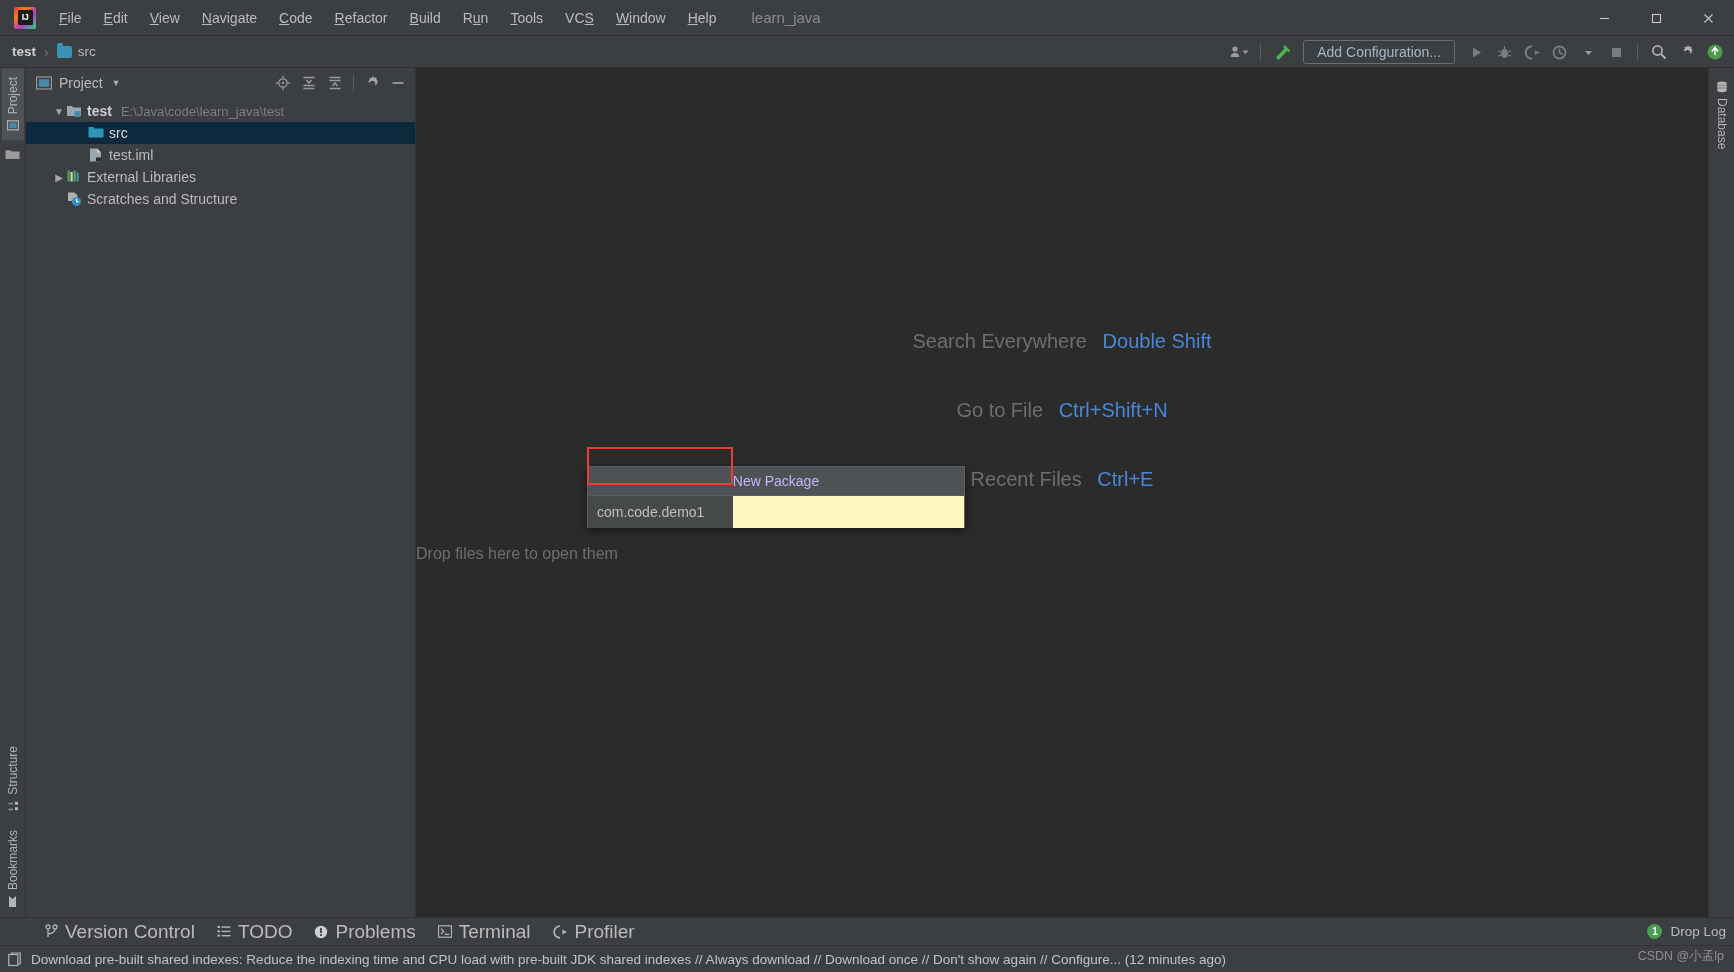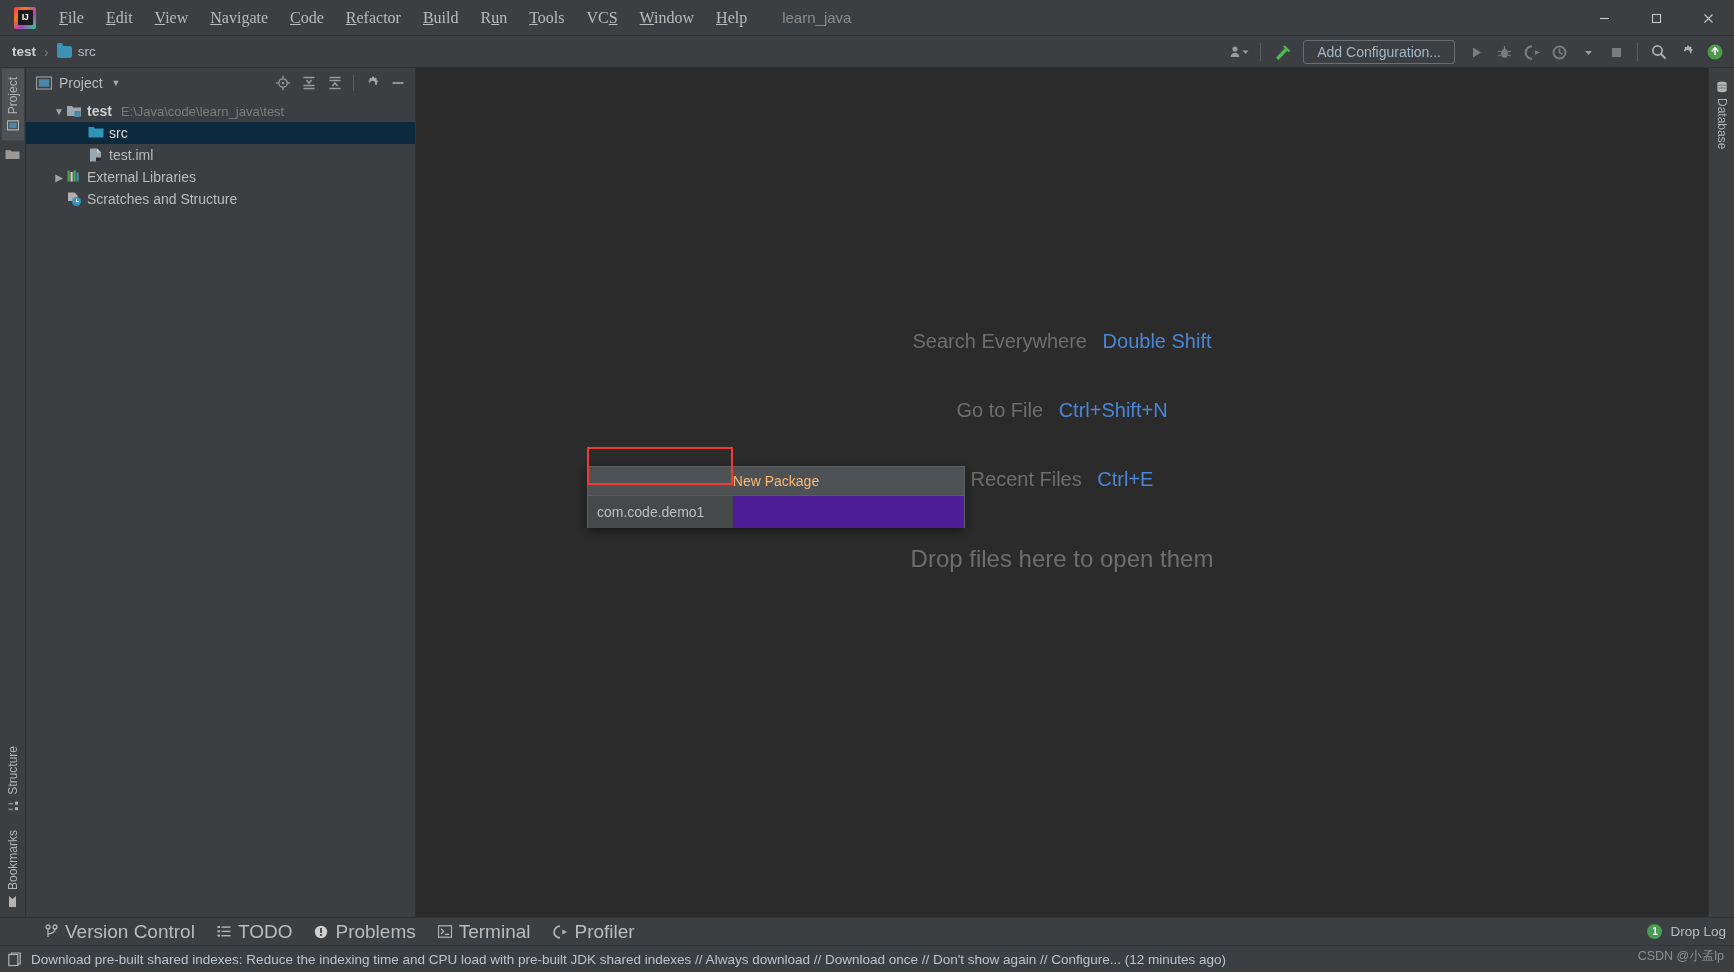--- a/index.html
+++ b/index.html
@@ -34,24 +34,23 @@
     display:flex; align-items:center; justify-content:center;
   }
   .ij-logo::after {
     content: "IJ";
     font-size: 9px; font-weight: bold; color: #fff;
     background: #1b1b1b; border-radius: 1px;
     width: 15px; height: 15px; line-height: 15px; text-align: center;
     letter-spacing: -0.5px;
   }
   .menu-item {
-    color: #bbbbbb; font-size: 16px;
+    color: #bbbbbb; font-size: 14px;
     padding: 4px 11px; cursor: default;
     white-space: nowrap;
-    font-family: Liberation Serif, serif;
   }
   .menu-item .mn { text-decoration: underline; }
   .win-title {
     color: #8c8c8c; font-size: 15px; margin-left: 24px; white-space: nowrap;
   }
   .wincontrols {
     position: absolute; right: 0; top: 0; height: 36px;
     display: flex; align-items: center;
   }
   .wc {
@@ -155,39 +154,39 @@
     flex: 1; background: #2b2b2b; position: relative; overflow: hidden;
   }
   .hints {
     position: absolute; left: 0; right: 0; top: 238px;
     display: flex; flex-direction: column; align-items: center; gap: 22px;
   }
   .hint { font-size: 20px; color: #6e6e6e; white-space: nowrap; margin-top: 24px; }
   .hint .key { color: #4a86d8; margin-left: 10px; }
   .drop-hint {
     position: absolute; left: 0; right: 0; top: 477px;
-    text-align: center; font-size: 24px; color: #6e6e6e;
+    text-align: left; font-size: 16px; color: #6e6e6e;
   }
 
   
   .popup {
     position: absolute;
     left: 171px; top: 398px;
     width: 378px; height: 62px;
     background: #4e5254;
     border: 1px solid #5e6060;
     box-shadow: 0 3px 10px rgba(0,0,0,.45);
     z-index: 40;
   }
   .popup-title {
     height: 28px; display:flex; align-items:center; justify-content:center;
-    color: #fdba74; font-size: 14px; background: #4e5254;
+    color: #c4b5fd; font-size: 14px; background: #4e5254;
   }
   .popup-body {
-    height: 33px; background: #4c1d95; border-top: 1px solid #5a5d5e;
+    height: 33px; background: #fef9c3; border-top: 1px solid #5a5d5e;
     display: flex; align-items: center;
   }
   .popup-input {
     width: 145px; height: 32px;
     background: #45494a; border: none; outline: none;
     color: #bfbfbf; font-size: 14px;
     font-family: "Liberation Sans", sans-serif;
     padding: 0 0 0 9px;
   }
   .redbox {

